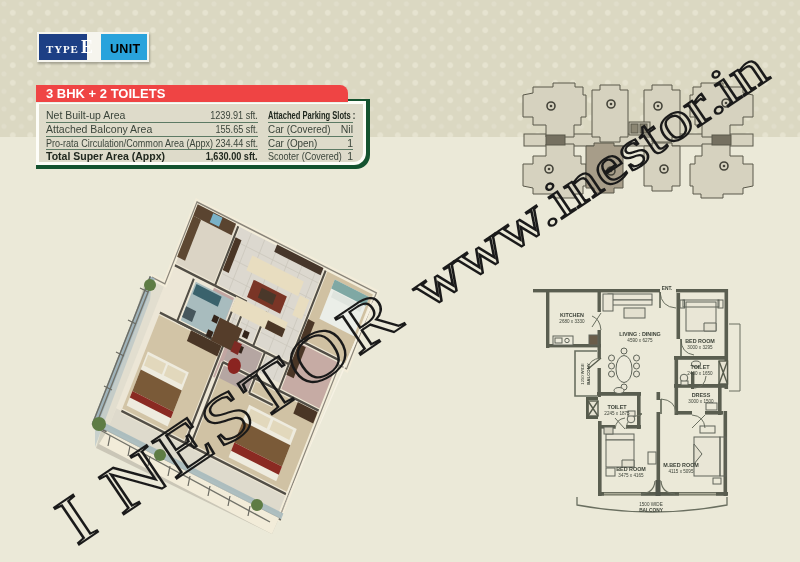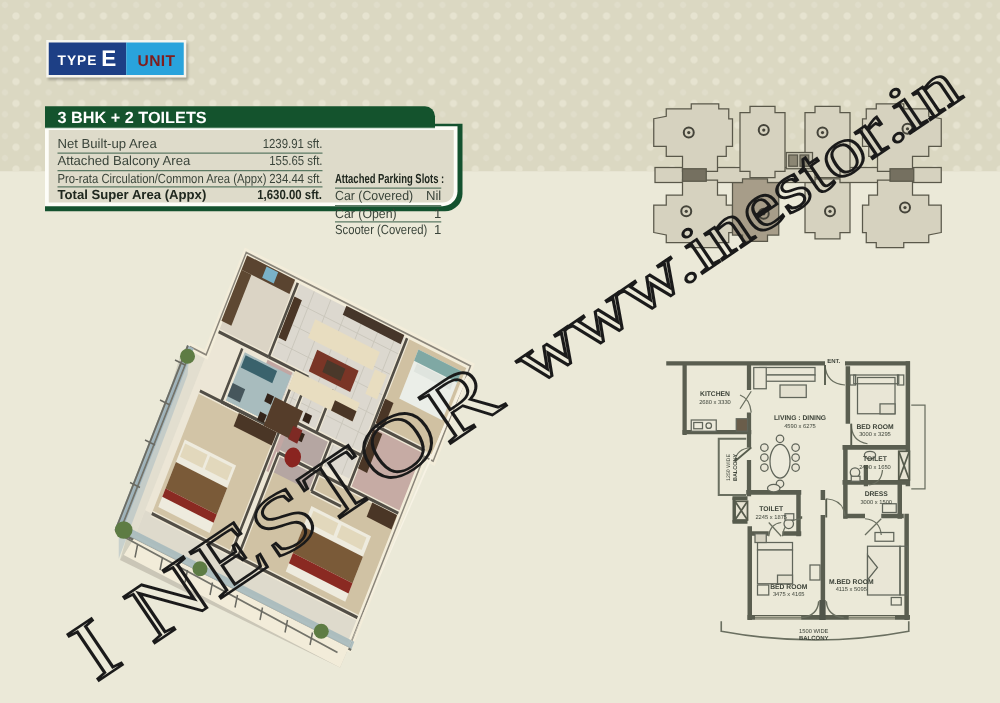--- a/index.html
+++ b/index.html
@@ -13,38 +13,38 @@
 <div class="abs" style="left:0;top:0;width:800px;height:137px;background-color:#dbd8c2;
   background-image:
     radial-gradient(circle, #e6e3d0 0 2.4px, rgba(0,0,0,0) 3.4px),
     radial-gradient(circle, #e0ddca 0 2px, rgba(0,0,0,0) 3px);
   background-size:17.5px 17.5px,17.5px 17.5px;
   background-position:4px 4px, 12.7px 12.7px;"></div>
 
 <div class="abs" style="left:37px;top:32px;width:112px;height:30px;background:#f6f5ee;
   box-shadow:1px 2px 2px rgba(0,0,0,0.25);padding:0;">
 
-  <div class="abs" style="left:2px;top:2px;width:62px;height:26px;background:#1d3f85;color:#fff;">
+  <div class="abs" style="left:2px;top:2px;width:48px;height:26px;background:#1d3f85;color:#fff;font-family:Liberation Serif, serif;">
     <span class="abs" style="left:7px;top:8.5px;font-size:11px;font-weight:bold;letter-spacing:0.8px;">TYPE</span>
     <span class="abs" style="left:42px;top:3px;font-size:18px;font-weight:bold;">E</span>
   </div>
 
-  <div class="abs" style="left:64px;top:2px;width:46px;height:26px;background:#29a3dc;color:#7f1d1d;">
+  <div class="abs" style="left:64px;top:2px;width:46px;height:26px;background:#29a3dc;color:#000000;">
     <span class="abs" style="left:9px;top:7.5px;font-size:12.5px;font-weight:bold;letter-spacing:0.3px;">UNIT</span>
   </div>
 </div>
 
 <div class="abs" style="left:36px;top:99px;width:334px;height:70px;background:#14522f;
   border-radius:0 0 14px 0;"></div>
 <div class="abs" style="left:36px;top:101px;width:330px;height:64px;background:#fdfdf8;
   border-radius:0 0 12px 0;"></div>
 <div class="abs" style="left:39px;top:104px;width:324px;height:58px;background:#dedbca;
   border-radius:0 0 9px 0;font-size:11px;color:#2e3a30;"></div>
 
-<div class="abs" style="left:36px;top:85px;width:312px;height:17px;background:#14532d;
+<div class="abs" style="left:36px;top:85px;width:312px;height:17px;background:#ef4444;
   border-radius:0 8px 0 0;border-bottom:1px solid #e9f2e9;">
   <span class="abs" style="left:10px;top:1px;color:#fff;font-weight:bold;font-size:13px;">3 BHK + 2 TOILETS</span>
 </div>
 
 <div class="abs" style="left:46px;top:104px;width:212px;height:42px;font-size:10.5px;color:#3a443a;">
   <div class="abs" style="left:0;top:18px;width:212px;border-top:1px solid #5c7a64;"></div>
   <div class="abs" style="left:0;top:31.5px;width:212px;border-top:1px solid #5c7a64;"></div>
   <div class="abs" style="left:0;top:45px;width:212px;border-top:1px solid #5c7a64;"></div>
 
   <div class="abs" style="left:0;top:5px;white-space:nowrap;">Net Built-up Area</div>
@@ -53,21 +53,21 @@
   <div class="abs" style="left:0;top:19px;white-space:nowrap;">Attached Balcony Area</div>
   <div class="abs" style="right:0;top:19px;white-space:nowrap;transform:scaleX(0.87);transform-origin:100% 0;">155.65 sft.</div>
 
   <div class="abs" style="left:0;top:32.5px;white-space:nowrap;transform:scaleX(0.86);transform-origin:0 0;">Pro-rata Circulation/Common Area (Appx)</div>
   <div class="abs" style="right:0;top:32.5px;white-space:nowrap;transform:scaleX(0.87);transform-origin:100% 0;">234.44 sft.</div>
 
   <div class="abs" style="left:0;top:46px;white-space:nowrap;font-weight:bold;color:#20281f;text-align:center;">Total Super Area (Appx)</div>
   <div class="abs" style="right:0;top:46px;white-space:nowrap;font-weight:bold;color:#20281f;transform:scaleX(0.87);transform-origin:100% 0;">1,630.00 sft.</div>
 </div>
 
-<div class="abs" style="left:268px;top:104px;width:85px;height:62px;font-size:10.5px;color:#3a443a;margin-top:28px;">
+<div class="abs" style="left:268px;top:104px;width:85px;height:62px;font-size:10.5px;color:#3a443a;">
   <div class="abs" style="left:0;top:18px;width:85px;border-top:1px solid #5c7a64;"></div>
   <div class="abs" style="left:0;top:31.5px;width:85px;border-top:1px solid #5c7a64;"></div>
   <div class="abs" style="left:0;top:45px;width:85px;border-top:1px solid #5c7a64;"></div>
 
   <div class="abs" style="left:0;top:5px;white-space:nowrap;font-weight:bold;color:#20281f;transform:scaleX(0.72);transform-origin:0 0;">Attached Parking Slots :</div>
 
   <div class="abs" style="left:0;top:19px;white-space:nowrap;transform:scaleX(0.94);transform-origin:0 0;">Car (Covered)</div>
   <div class="abs" style="right:0;top:19px;white-space:nowrap;">Nil</div>
 
   <div class="abs" style="left:0;top:32.5px;white-space:nowrap;transform:scaleX(0.94);transform-origin:0 0;">Car (Open)</div>

